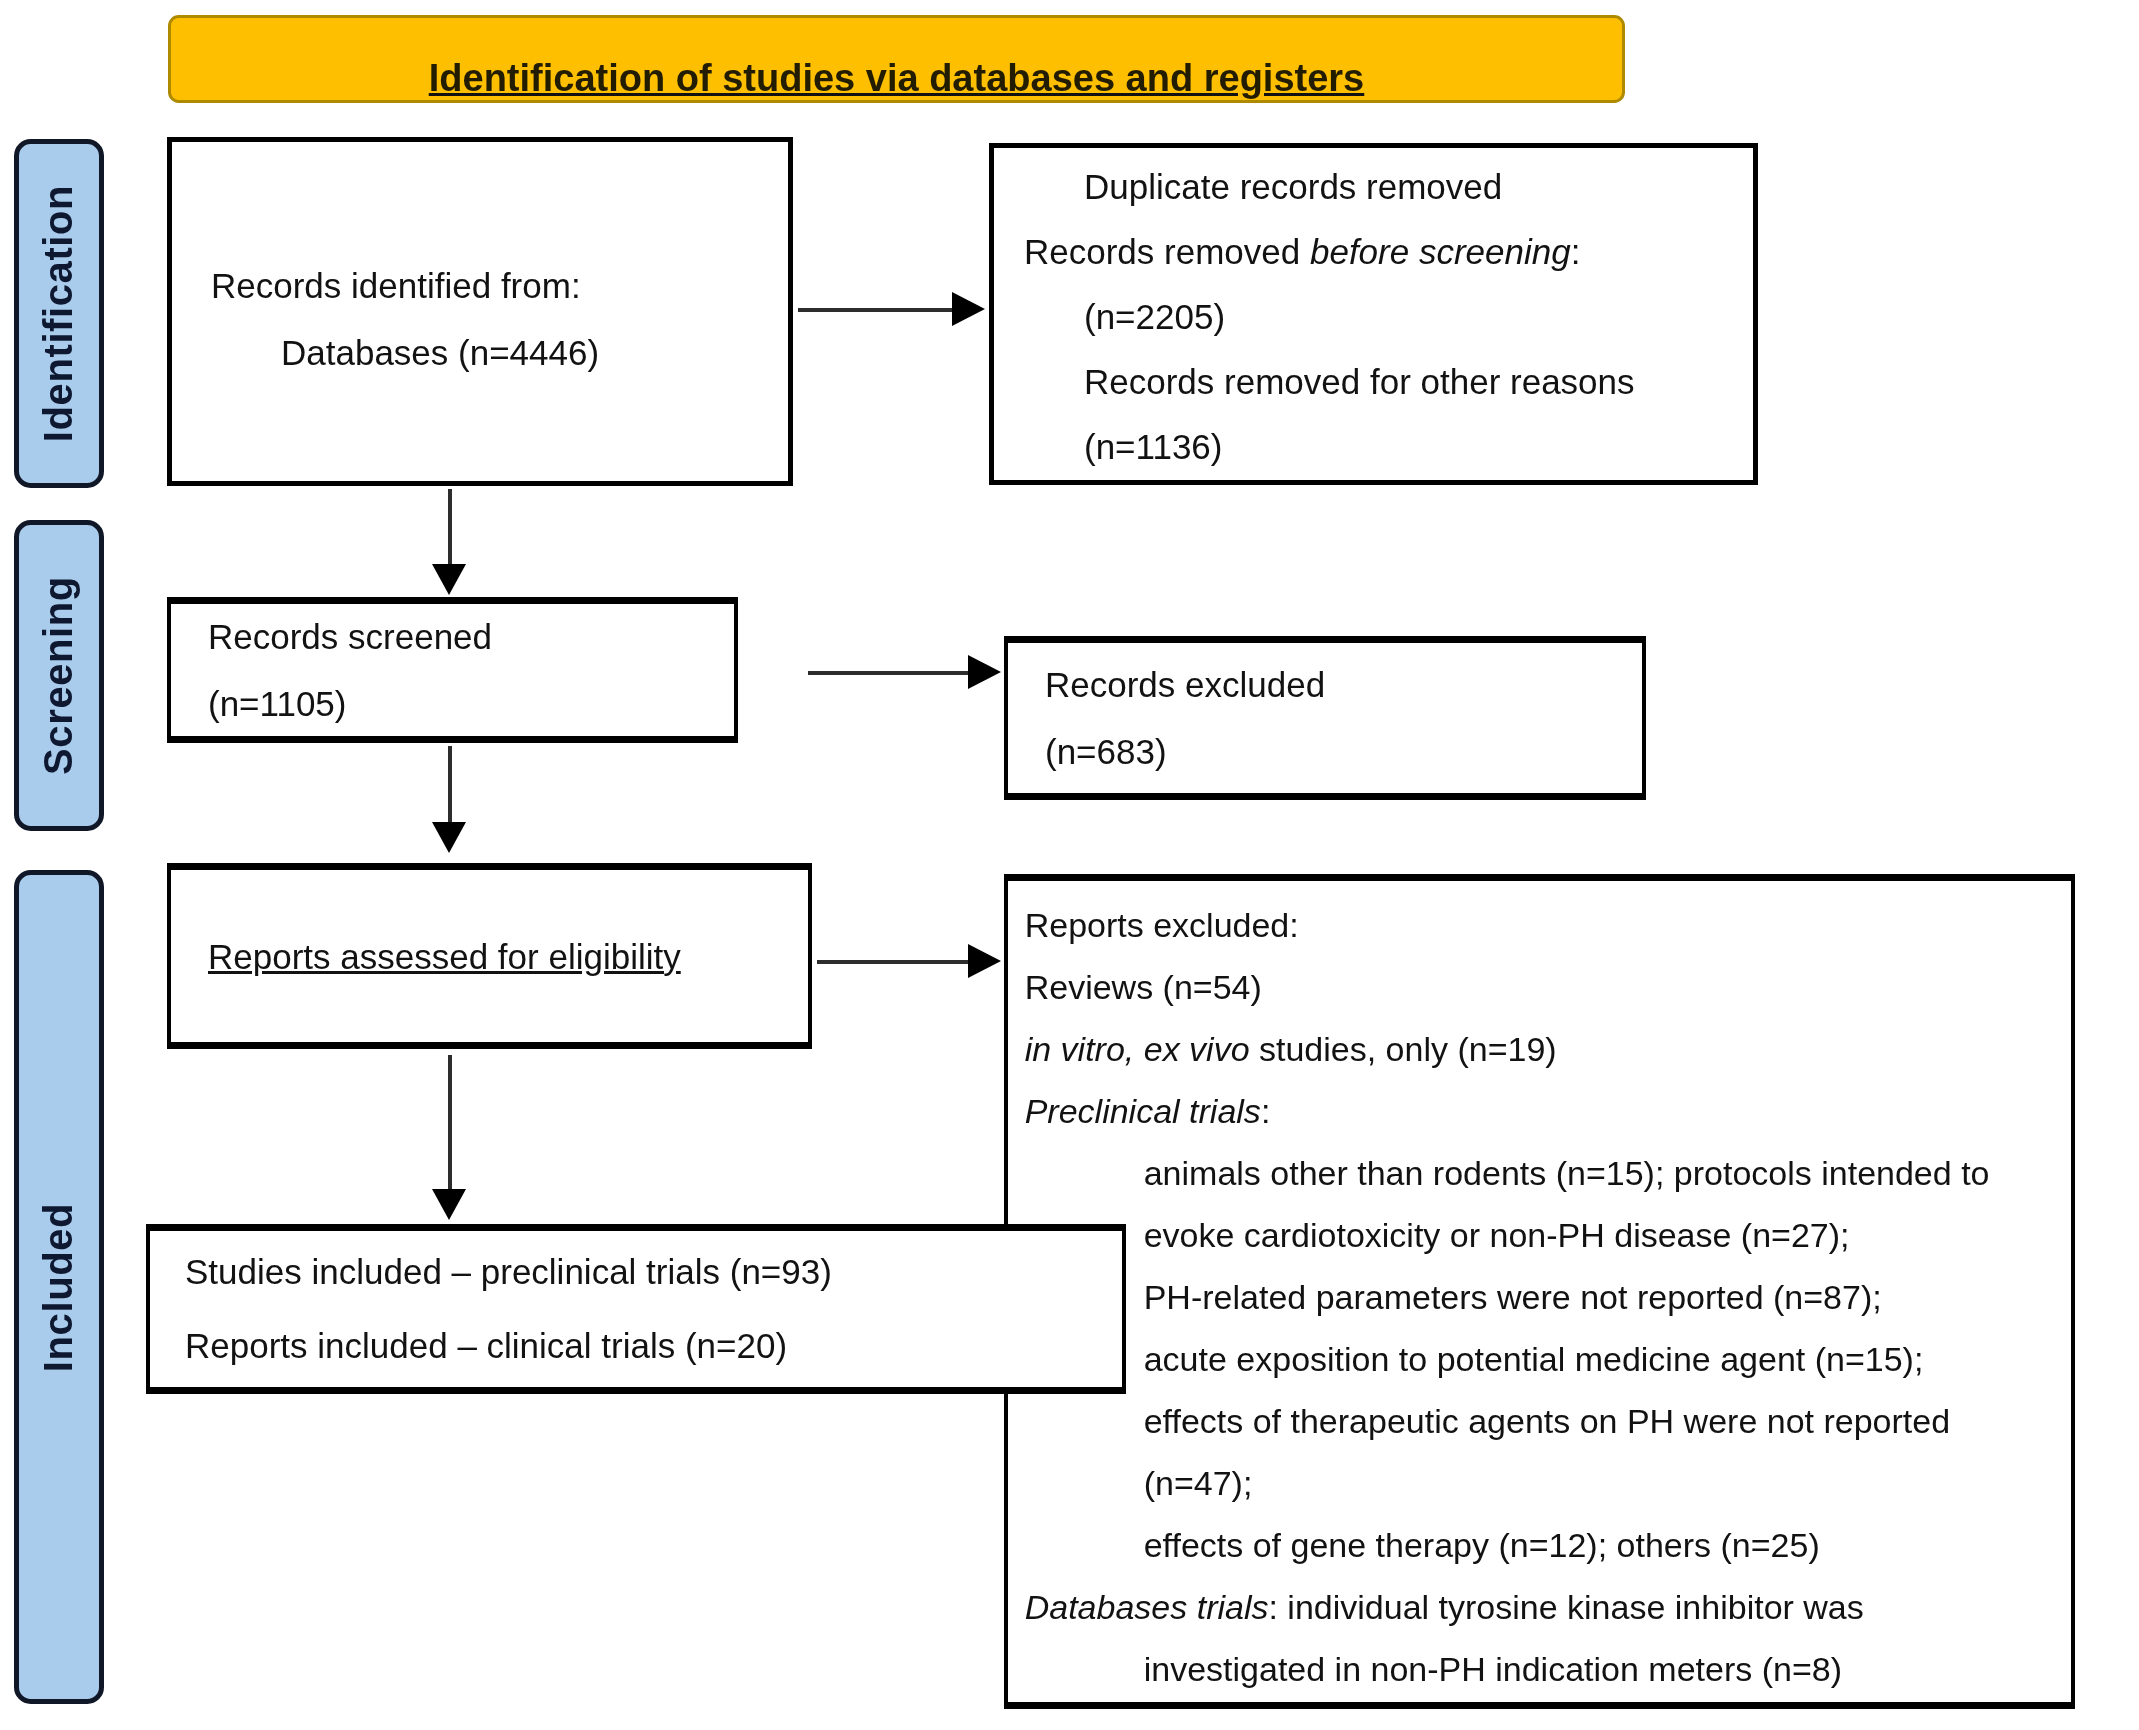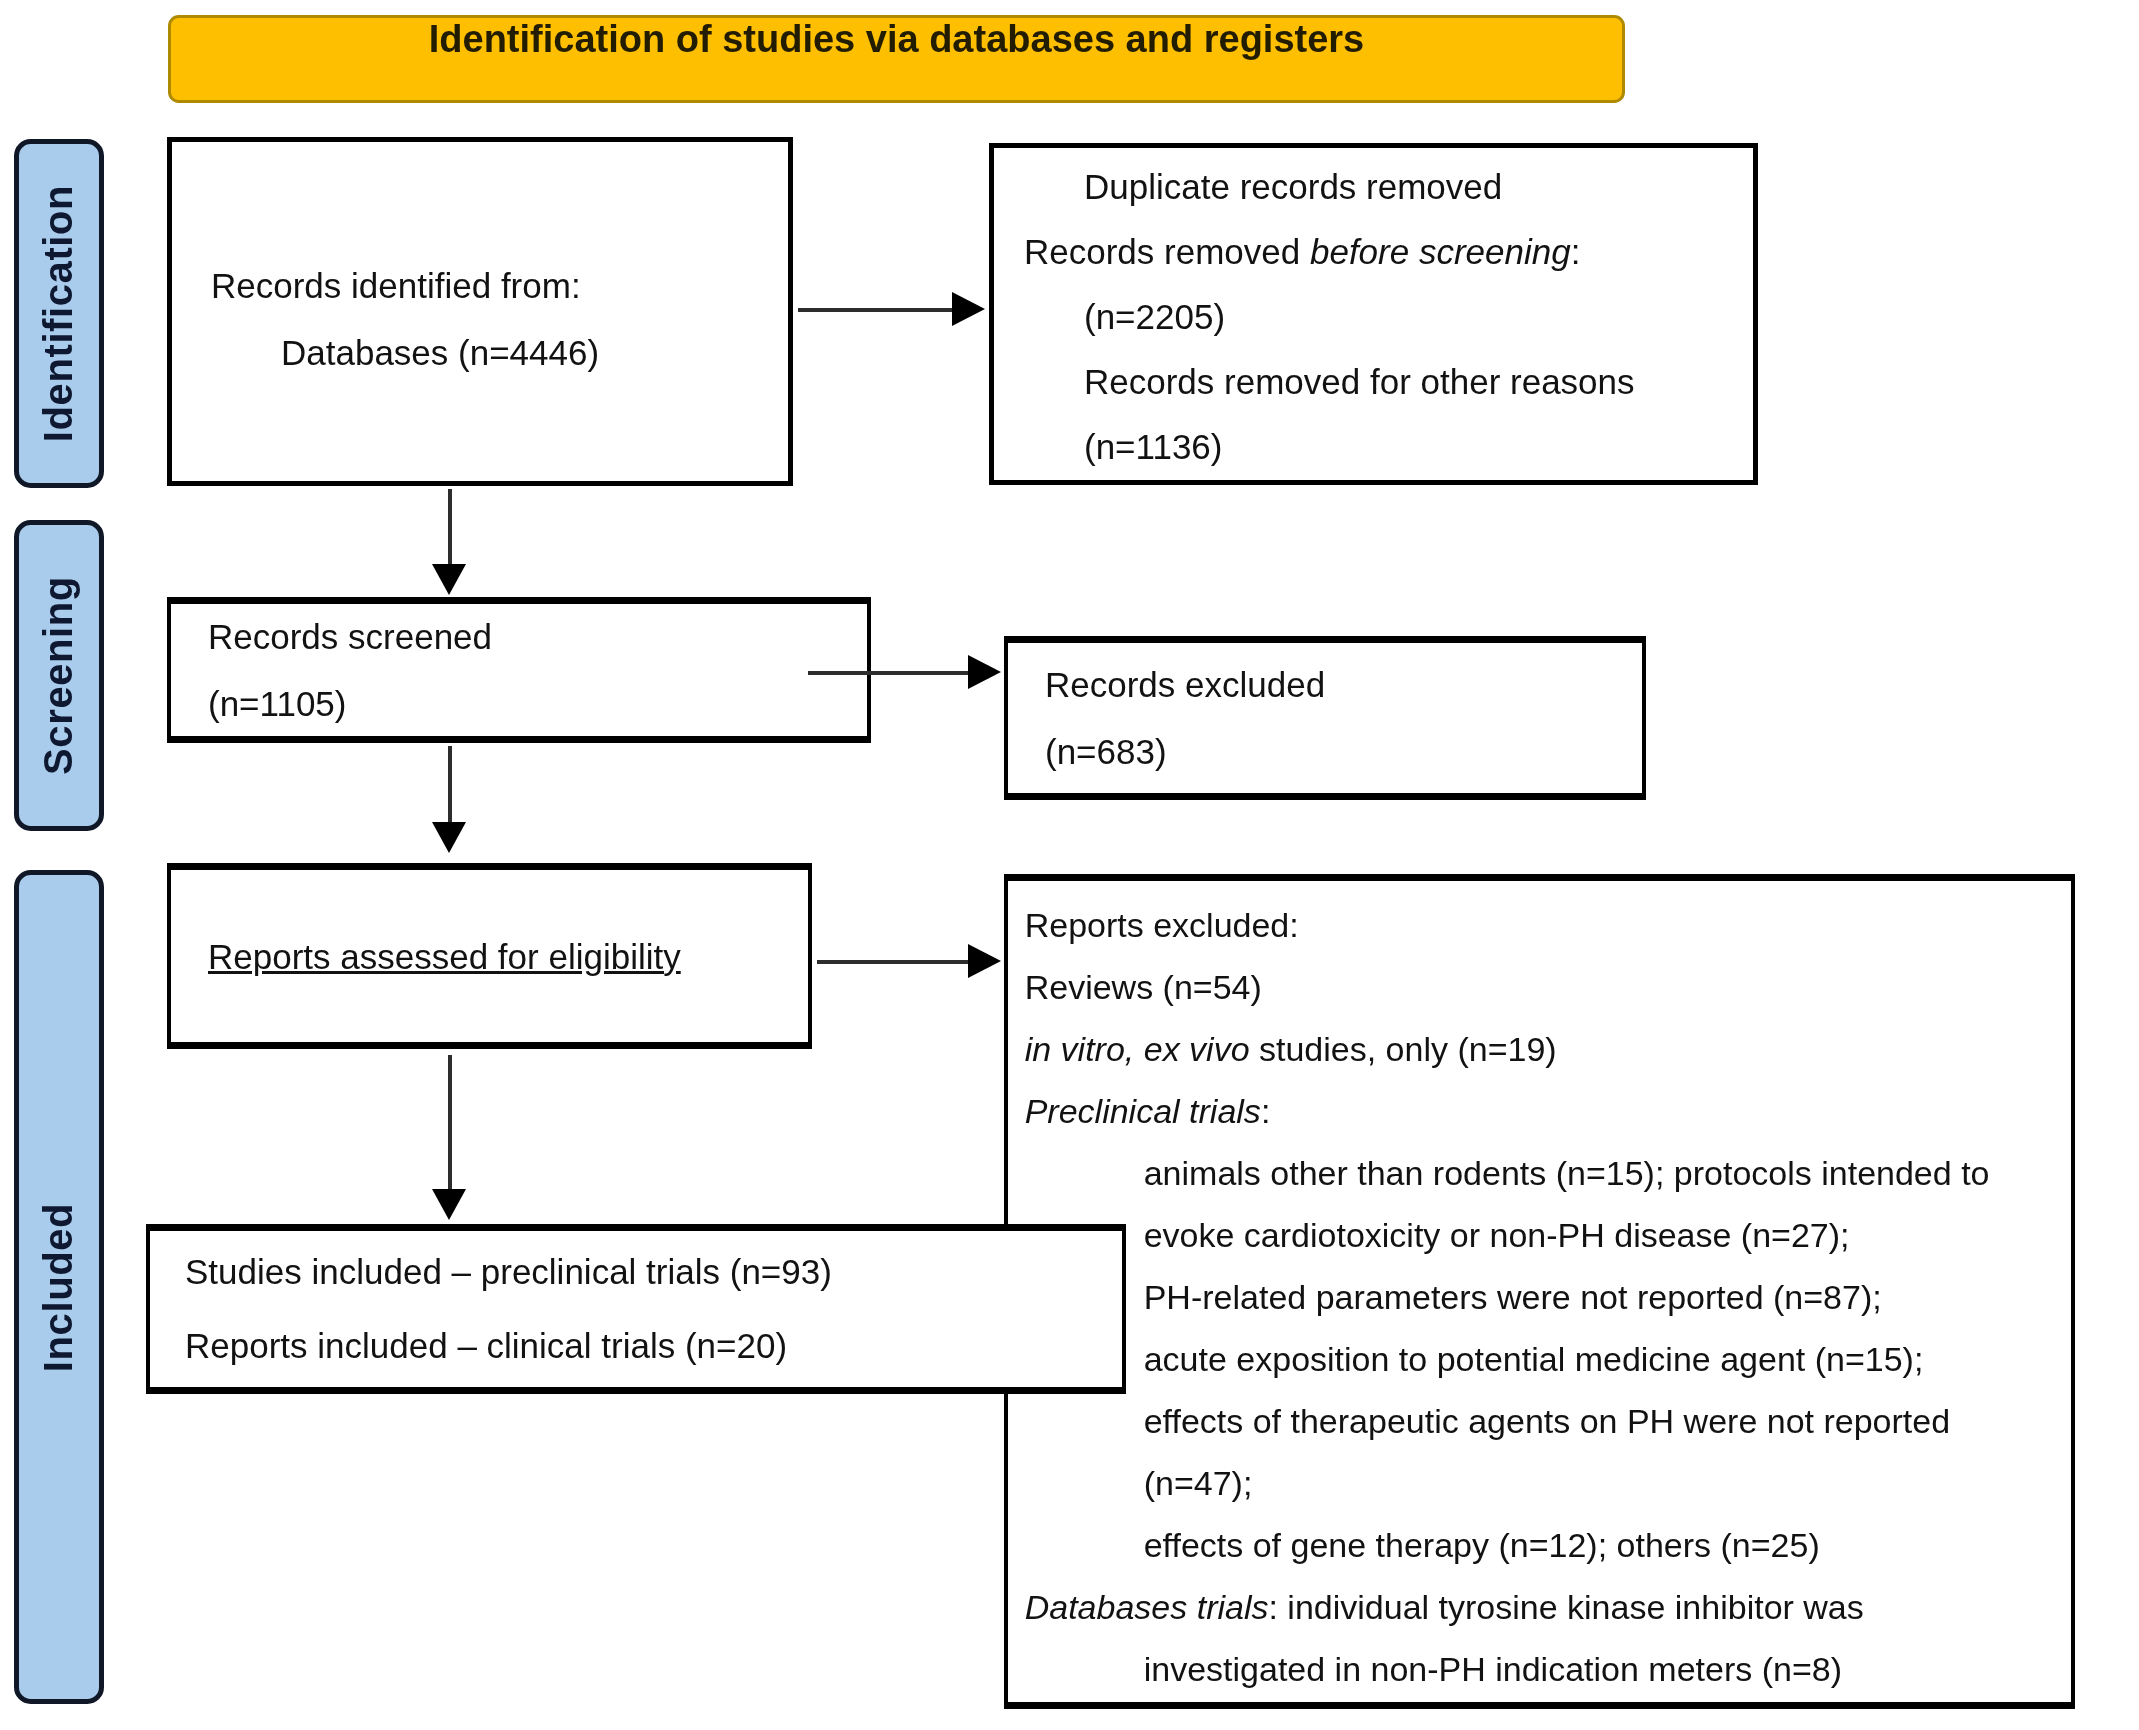--- a/index.html
+++ b/index.html
@@ -19,21 +19,21 @@
   .canvas{
     position:relative;width:2140px;height:1731px;background:var(--page-bg);
     font-family:"Liberation Sans","DejaVu Sans",sans-serif;color:var(--text);
     overflow:hidden;
   }
   
   .banner{
     position:absolute;left:168px;top:15px;width:1457px;height:88px;
     background:var(--banner-fill);border:3.6px solid var(--banner-border);
     border-radius:10.7px;box-sizing:border-box;
-    display:flex;align-items:flex-start;justify-content:center;
+    display:flex;align-items:flex-end;justify-content:center;text-decoration:underline;
   }
   .banner span{font-size:38px;font-weight:bold;color:var(--banner-text);white-space:nowrap;}
   
   .stage{
     position:absolute;left:13.7px;width:90px;box-sizing:border-box;
     background:var(--stage-fill);border:5.4px solid var(--stage-border);border-radius:16.7px;
     display:flex;align-items:center;justify-content:center;
   }
   #stage-identification{top:139px;height:349px;}
   #stage-screening{top:520px;height:311px;}
@@ -48,21 +48,21 @@
     box-sizing:border-box;font-size:35px;line-height:67px;
   }
   .box.thick{border-width:7.7px 4.8px;}
   .flexc{display:flex;flex-direction:column;justify-content:center;}
   .line{white-space:nowrap;}
   .it{font-style:italic;}
   #box-identified{left:167px;top:137px;width:626px;height:349px;padding-left:39px;padding-top:14.3px;}
   #box-identified .ind{padding-left:70px;}
   #box-removed{left:989px;top:143px;width:769px;height:342px;padding:6px 12px 0 30px;line-height:65px;}
   #box-removed .ind{padding-left:60px;}
-  #box-screened{left:167px;top:597px;width:704px;height:146px;padding-left:37px;}
+  #box-screened{left:167px;top:597px;width:571px;height:146px;padding-left:37px;}
   #box-excluded2{left:1004px;top:592px;width:642px;height:164px;padding-left:37px;margin-top:44px;}
   #box-assessed{left:167px;top:863px;width:645px;height:186px;padding-left:37px;text-decoration:underline;}
   #box-reports-excluded{left:1004px;top:874px;width:1071px;height:835px;padding:13px 12px 0 16.7px;font-size:34px;line-height:62px;}
   #box-reports-excluded .ind{padding-left:119px;}
   #box-included{left:146px;top:1224px;width:980px;height:170px;padding-left:35px;line-height:74px;}
   
   .hline,.vline{position:absolute;background:var(--arrow-line);}
   .hline{height:3.6px;}
   .vline{width:3.6px;}
   .tri-right{position:absolute;width:0;height:0;border-top:17.3px solid transparent;border-bottom:17.3px solid transparent;border-left:33px solid var(--arrow-head);}

